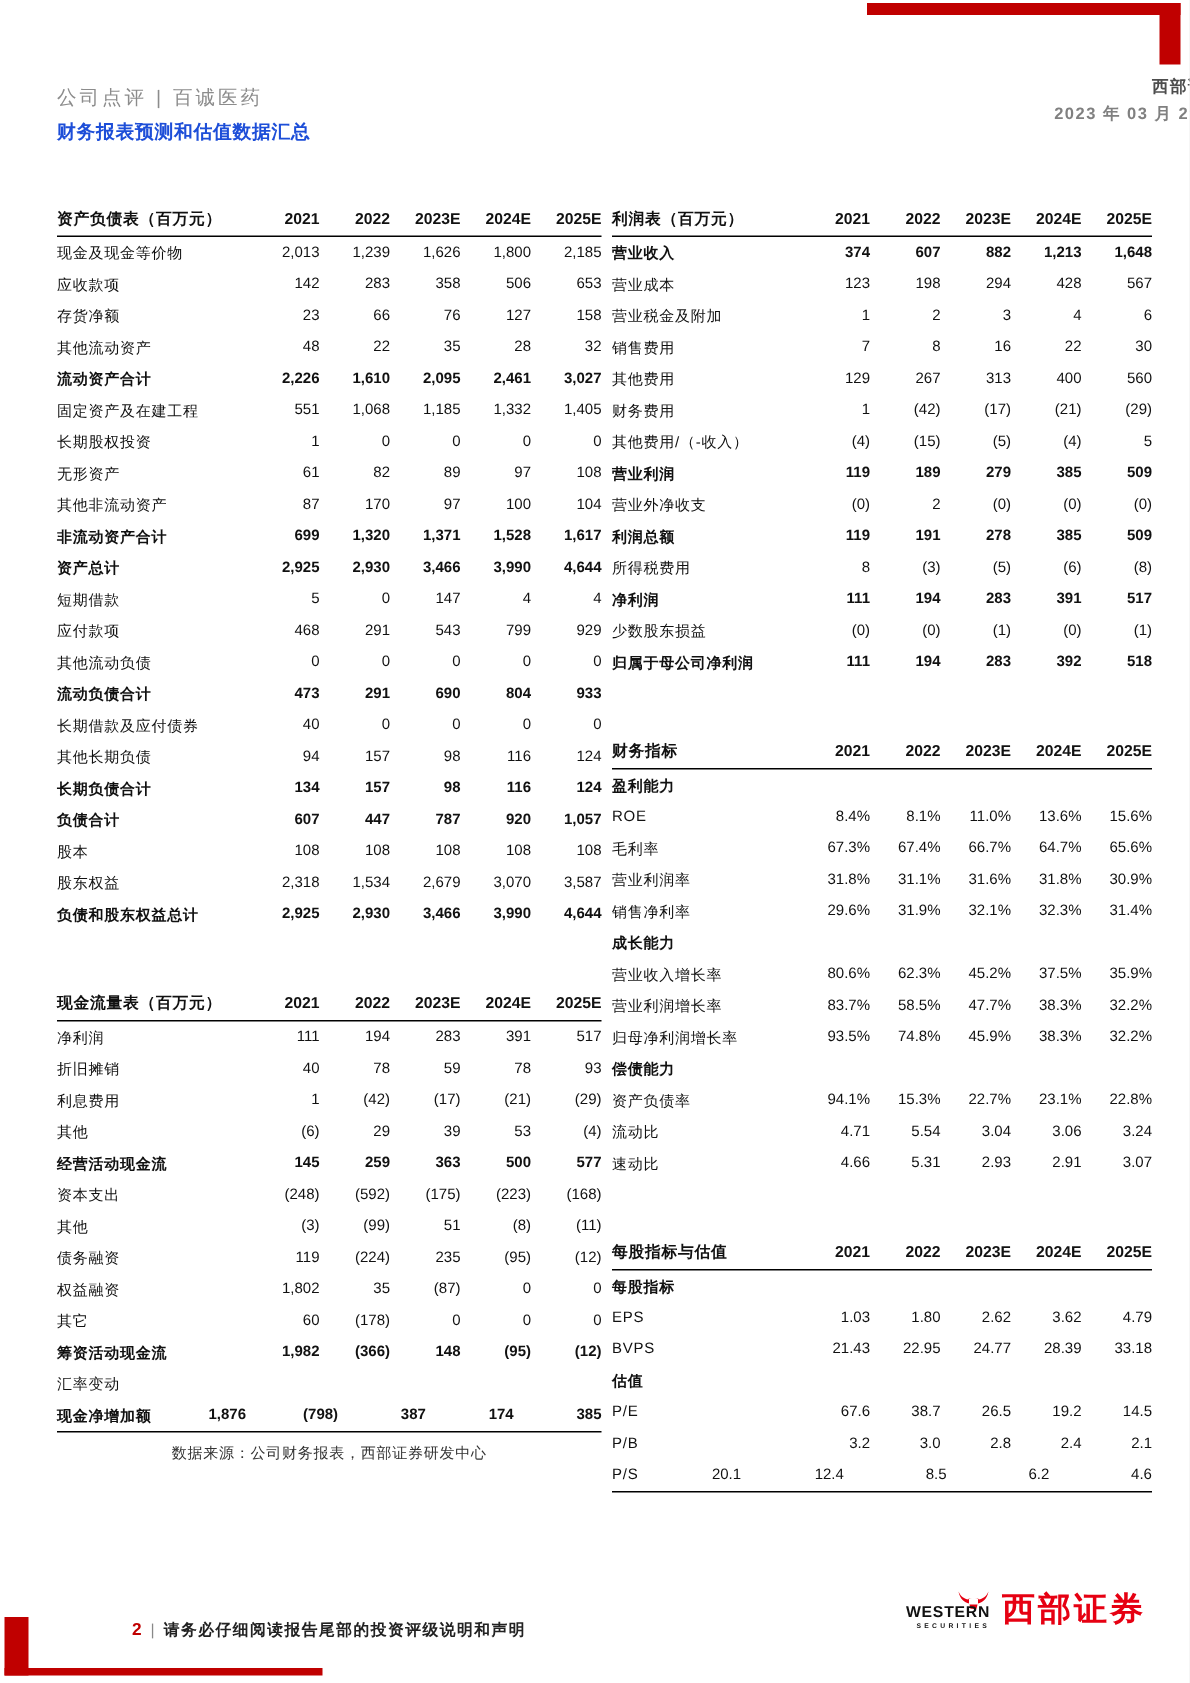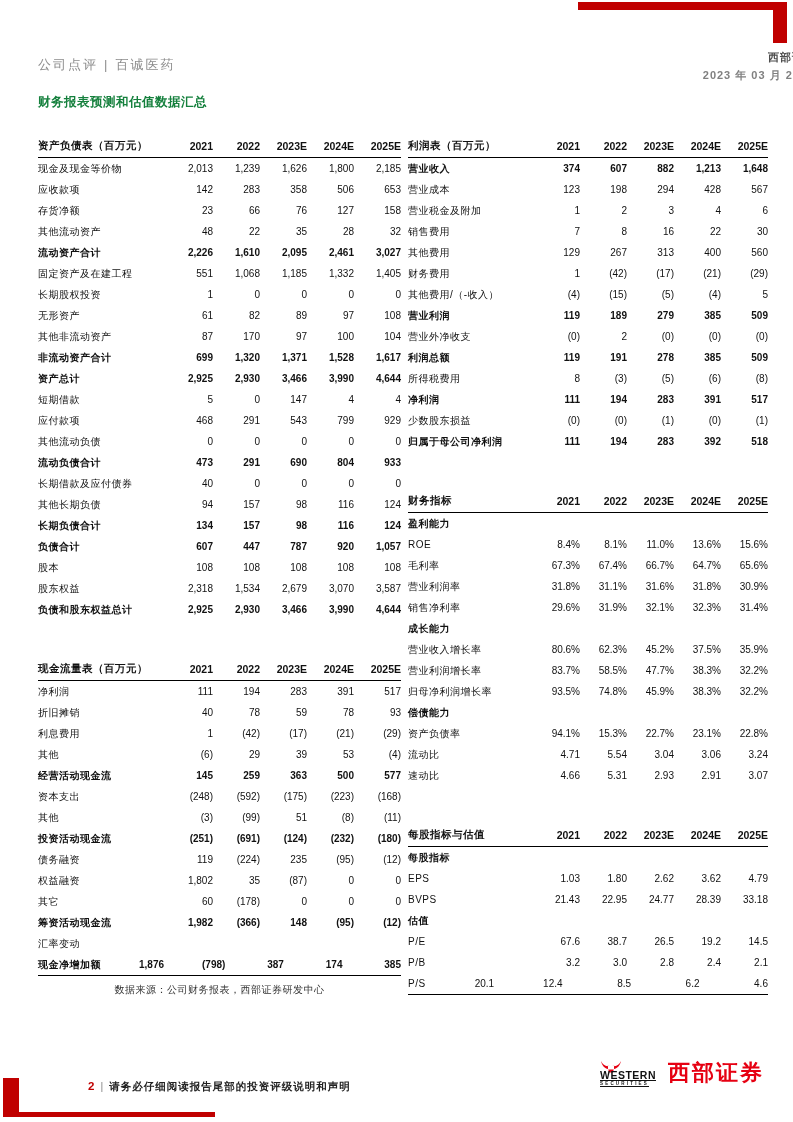--- a/index.html
+++ b/index.html
@@ -16,21 +16,21 @@
   .bar-bot-v { position:absolute; left:3px;  top:1078px; width:16px; height:39px; background:#C00000; }
   .bar-bot-h { position:absolute; left:3px;  top:1112px; width:212px; height:5px; background:#C00000; }
 
   
   .doc-head { position:absolute; left:38px; top:56px; font-size:13px; color:#8C8C8C; letter-spacing:2px; }
   .doc-head .sep { margin:0 6px; color:#8C8C8C; }
   .brand-block { position:absolute; right:25px; top:50px; text-align:right; }
   .brand-name { font-size:11px; font-weight:bold; color:#4d4d4d; letter-spacing:1px; }
   .brand-date { font-size:11px; font-weight:bold; color:#808080; margin-top:3px; letter-spacing:1px; }
 
-  .section-title { position:absolute; left:38px; top:94px; font-size:12.5px; font-weight:bold; color:#15803d; letter-spacing:0.5px; }
+  .section-title { position:absolute; left:38px; top:80px; font-size:12.5px; font-weight:bold; color:#1d4ed8; letter-spacing:0.5px; }
 
   
   .col { position:absolute; top:118px; }
   .col-left  { left:38px;  width:363px; }
   .col-right { left:408px; width:360px; }
 
   .t-row { display:flex; height:21px; align-items:center; font-size:10px; }
   .t-head { height:22px; font-weight:bold; font-size:10.5px; border-bottom:1.2px solid #000;margin-top:17px; }
   .t-label { flex:1; text-align:left; white-space:nowrap; letter-spacing:0.5px; }
   .t-val { width:47px; text-align:right; white-space:nowrap; }
@@ -39,21 +39,21 @@
   .spacer { height:21px; }
 
   .source { margin-top:7px; font-size:10px; color:#333; letter-spacing:0.5px;text-align:center; }
 
   
   .footer-line { position:absolute; left:88px; top:1080px; font-size:10.5px; font-weight:bold; color:#222; letter-spacing:1px; }
   .footer-line .pg { color:#C00000; font-size:11.5px; }
   .footer-line .fsep { color:#888; margin:0 5px; font-weight:normal; }
 
   .logo-block { position:absolute; left:600px; top:1058px; display:flex; align-items:center; }
-  .logo-west { display:flex; flex-direction:column; align-items:flex-start; width:60px; line-height:1;text-decoration:underline; }
+  .logo-west { display:flex; flex-direction:column; align-items:flex-end; width:60px; line-height:1; }
   .logo-bull { margin-bottom:-3px; }
   .logo-en   { font-size:10.5px; font-weight:bold; color:#111; letter-spacing:0.5px; }
   .logo-en-sub { font-size:4.5px; font-weight:bold; color:#111; letter-spacing:2.2px; margin-top:1.5px; }
   .logo-cn { font-size:22px; font-weight:bold; color:#E60012; letter-spacing:2px; margin-left:8px;
              font-family:"Liberation Sans","DejaVu Sans",sans-serif; }
 </style>
 </head>
 <body>
 
 <div class="page">
@@ -319,28 +319,20 @@
           <div class="t-val">(168)</div>
         </div>
         <div class="t-row">
           <div class="t-label">其他</div>
           <div class="t-val">(3)</div>
           <div class="t-val">(99)</div>
           <div class="t-val">51</div>
           <div class="t-val">(8)</div>
           <div class="t-val">(11)</div>
         </div>
-        <div class="t-row bold">
-          <div class="t-label">投资活动现金流</div>
-          <div class="t-val">(251)</div>
-          <div class="t-val">(691)</div>
-          <div class="t-val">(124)</div>
-          <div class="t-val">(232)</div>
-          <div class="t-val">(180)</div>
-        </div>
         <div class="t-row">
           <div class="t-label">债务融资</div>
           <div class="t-val">119</div>
           <div class="t-val">(224)</div>
           <div class="t-val">235</div>
           <div class="t-val">(95)</div>
           <div class="t-val">(12)</div>
         </div>
         <div class="t-row">
           <div class="t-label">权益融资</div>

